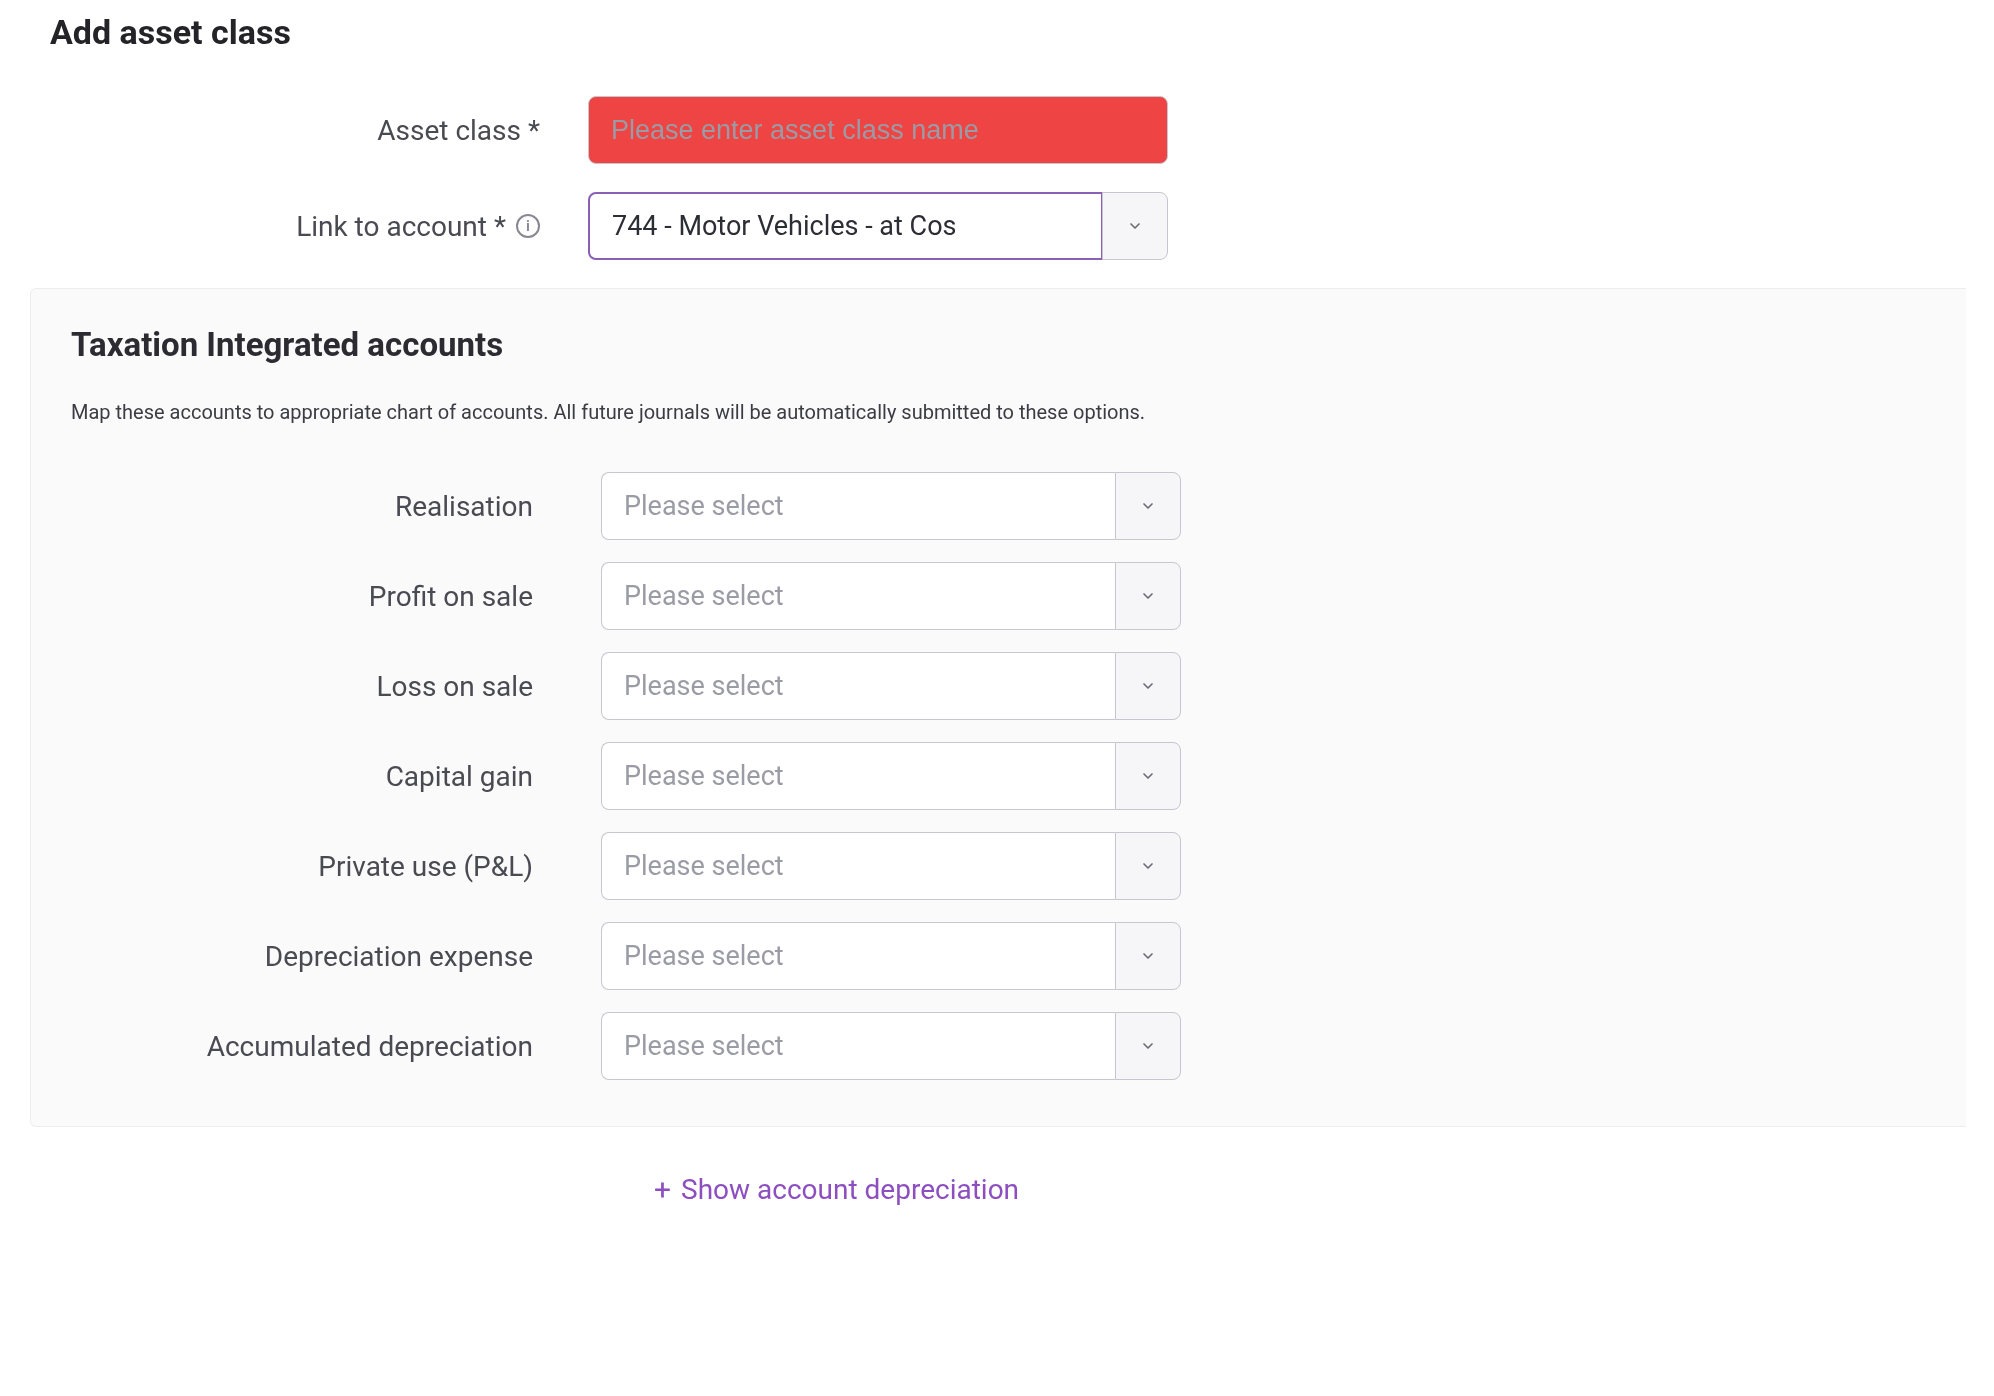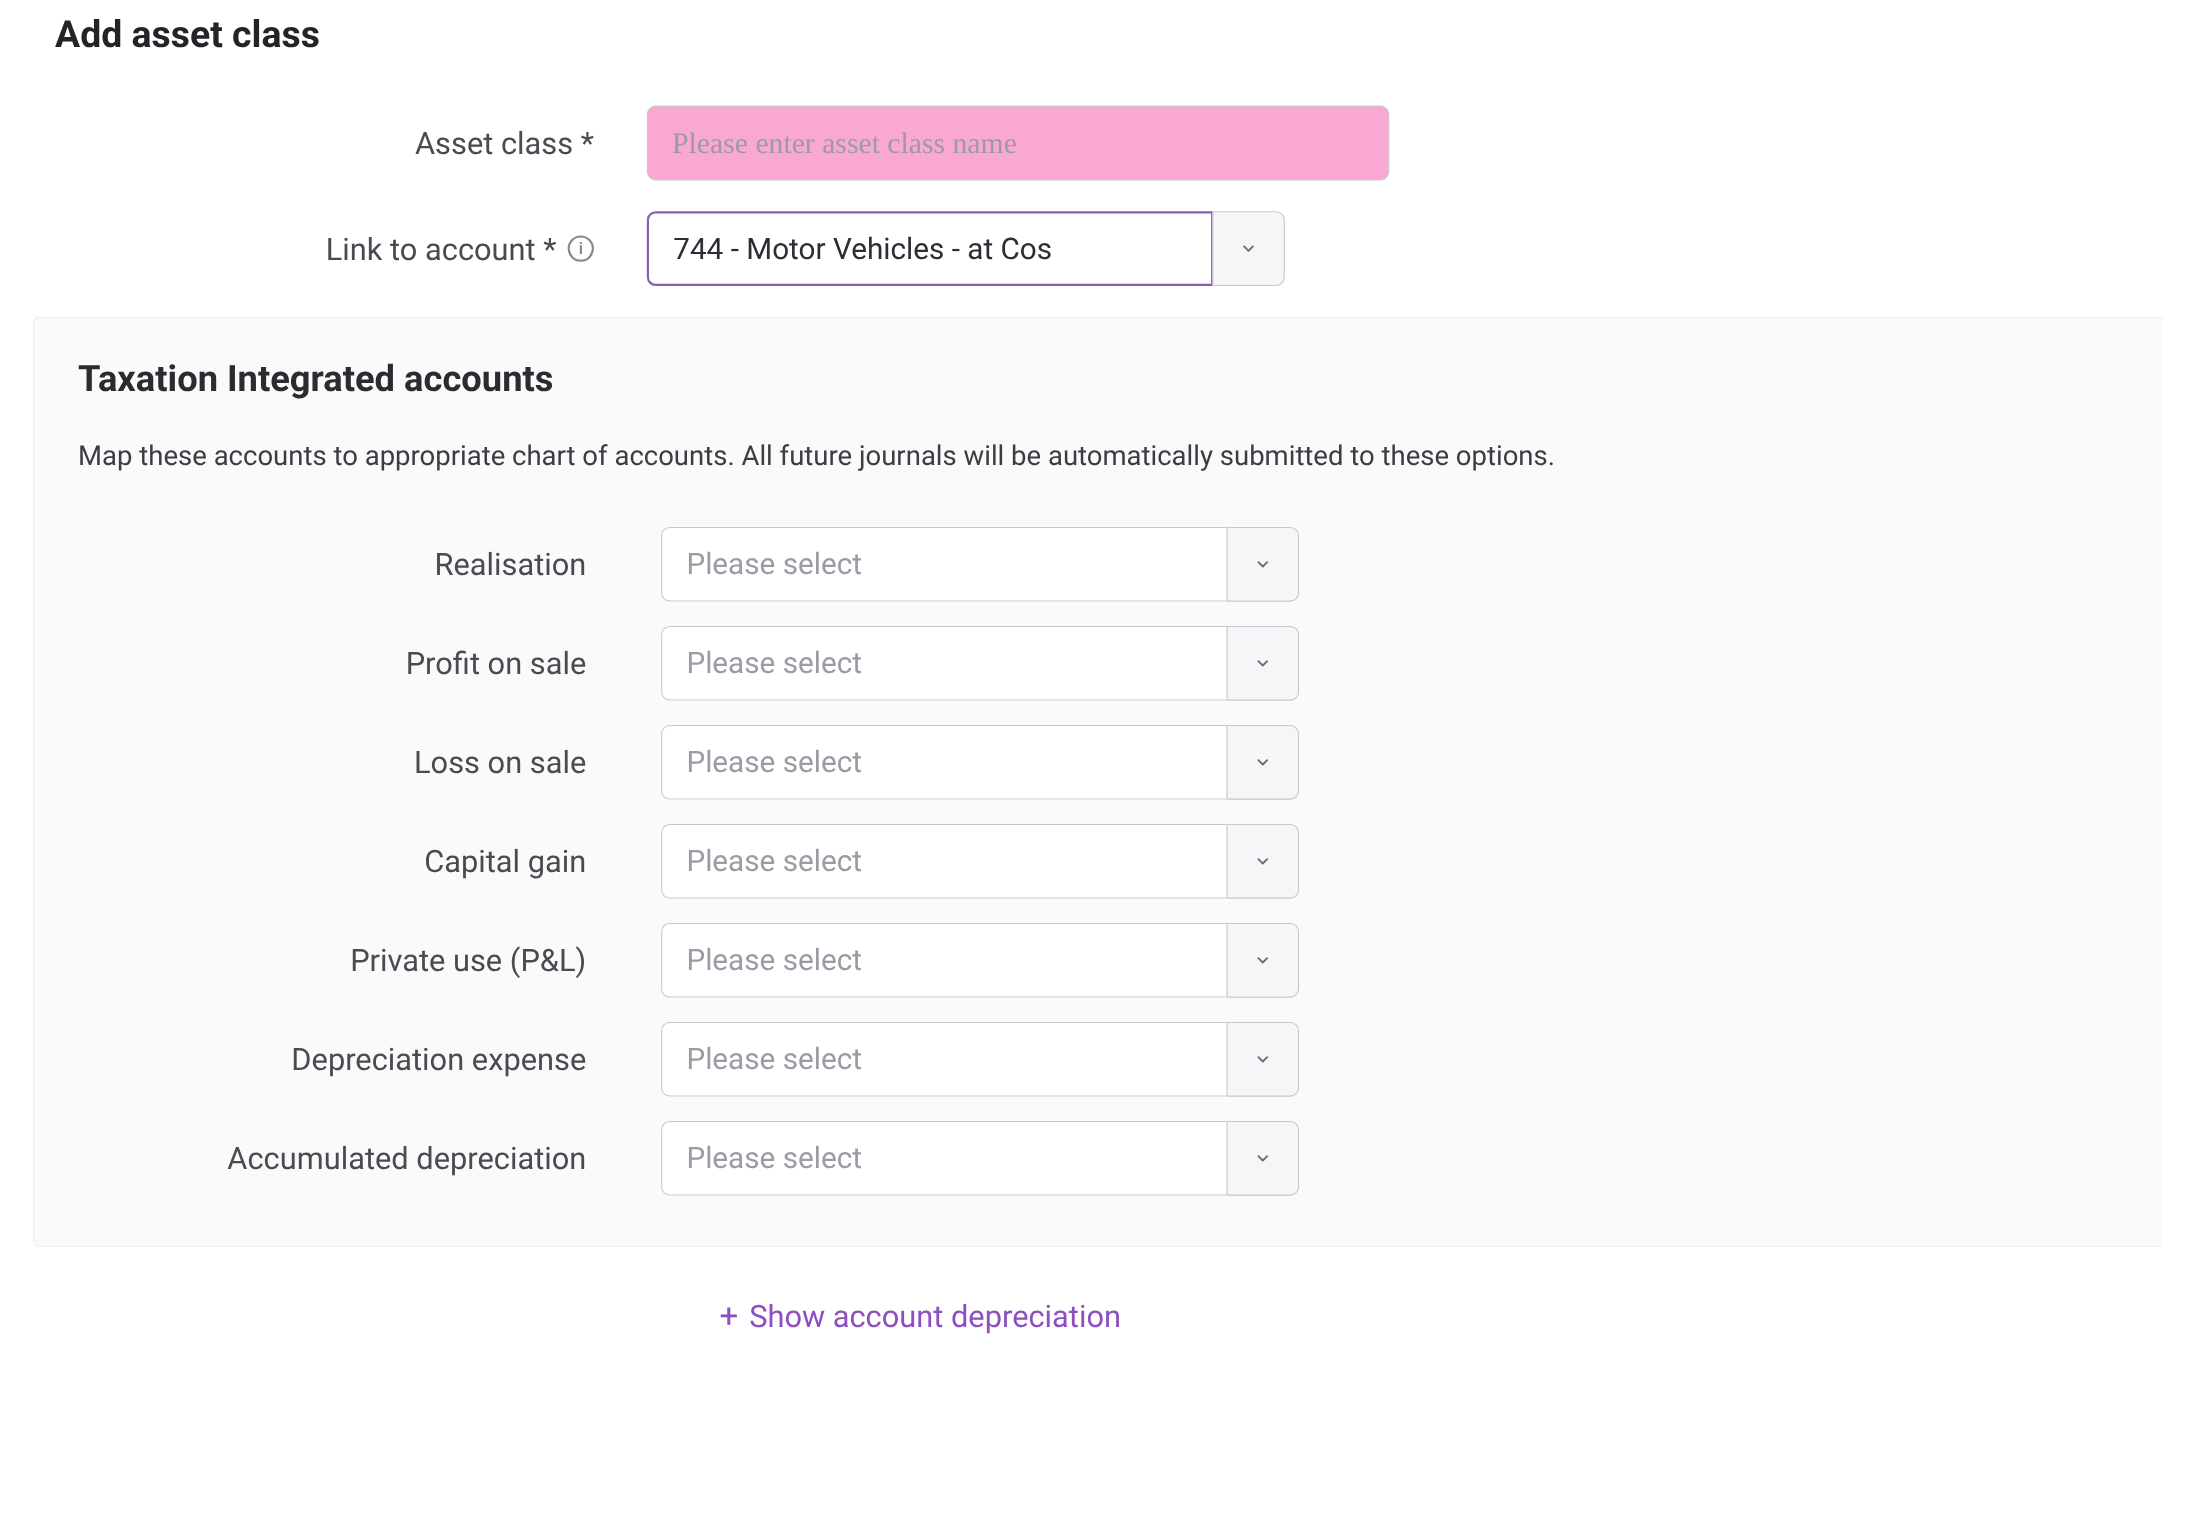--- a/index.html
+++ b/index.html
@@ -45,29 +45,28 @@
     width: 24px;
     height: 24px;
     border: 2px solid #888892;
     border-radius: 50%;
     font-size: 15px;
     color: #888892;
     font-weight: 600;
     font-style: normal;
   }
   .text-input {
-    width: 675px;
+    width: 580px;
     height: 68px;
     border: 1px solid #c6c6ce;
     border-radius: 8px;
     padding: 0 22px;
     font-size: 27px;
     color: #2d2d35;
-    background: #f9a8d4;
-    font-family: Liberation Serif, serif;
+    background: #ef4444;
   }
   .text-input::placeholder {
     color: #9b9ba5;
   }
   .select-wrap {
     display: flex;
     width: 580px;
     height: 68px;
     justify-content: center;
   }
@@ -119,21 +118,21 @@
     margin-top: 26px;
     margin-left: 2px;
   }
   .panel-title {
     font-size: 33px;
     font-weight: 700;
     color: #2b2b31;
     margin-bottom: 34px;
   }
   .panel-desc {
-    font-size: 25px;
+    font-size: 20px;
     color: #3c3c44;
     margin-bottom: 46px;
     line-height: 1.4;
   }
   .panel .form-row {
     margin-bottom: 22px;
   }
   .panel .form-label {
     width: 530px;
     padding-right: 68px;

